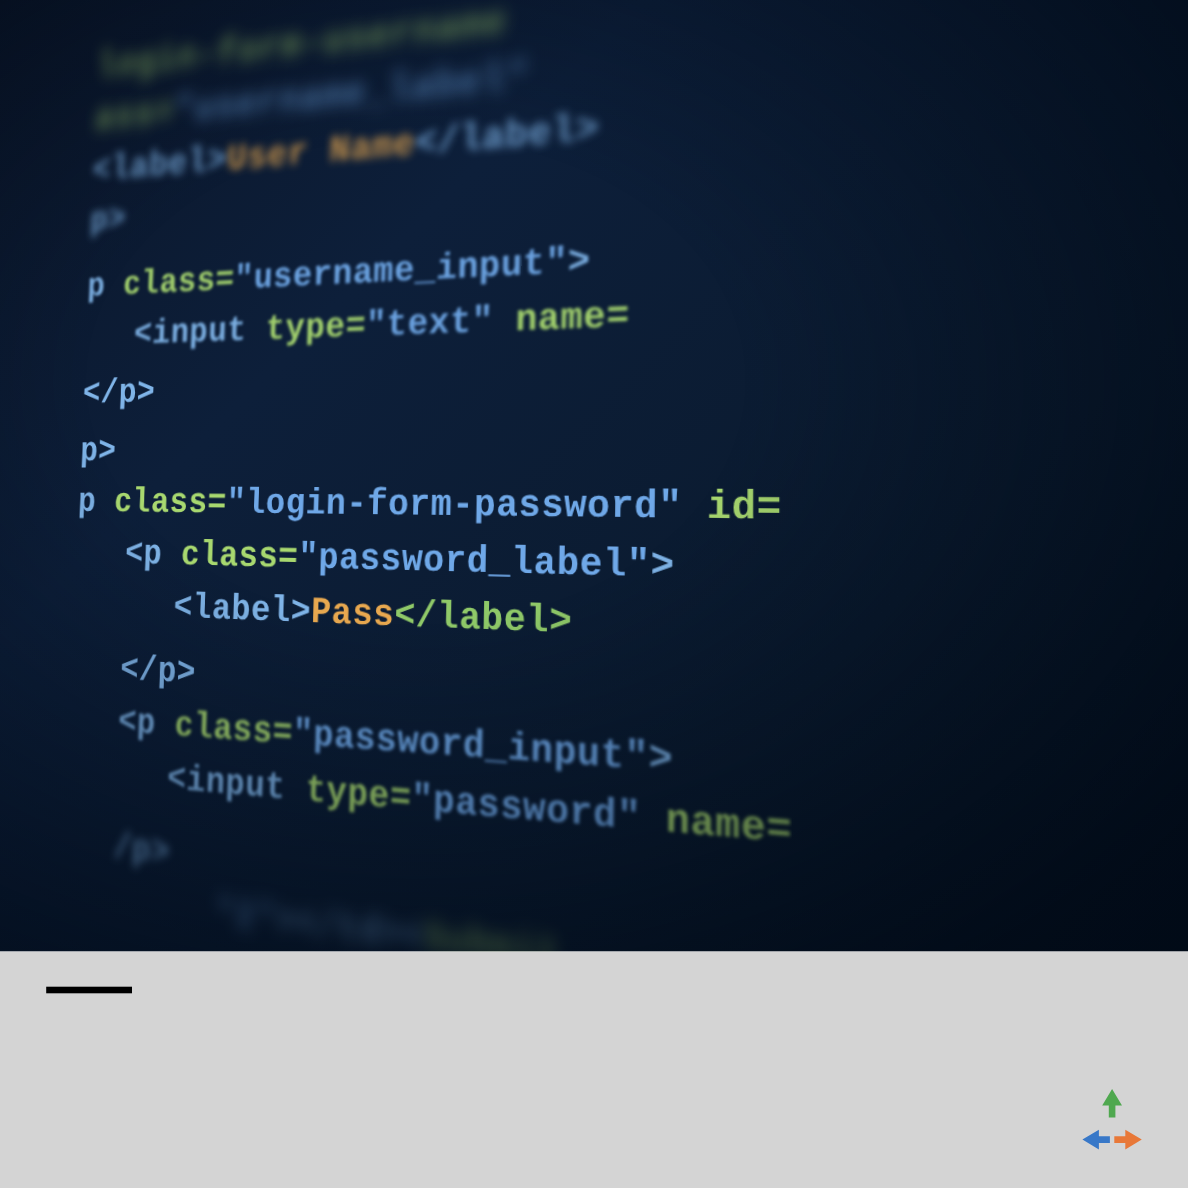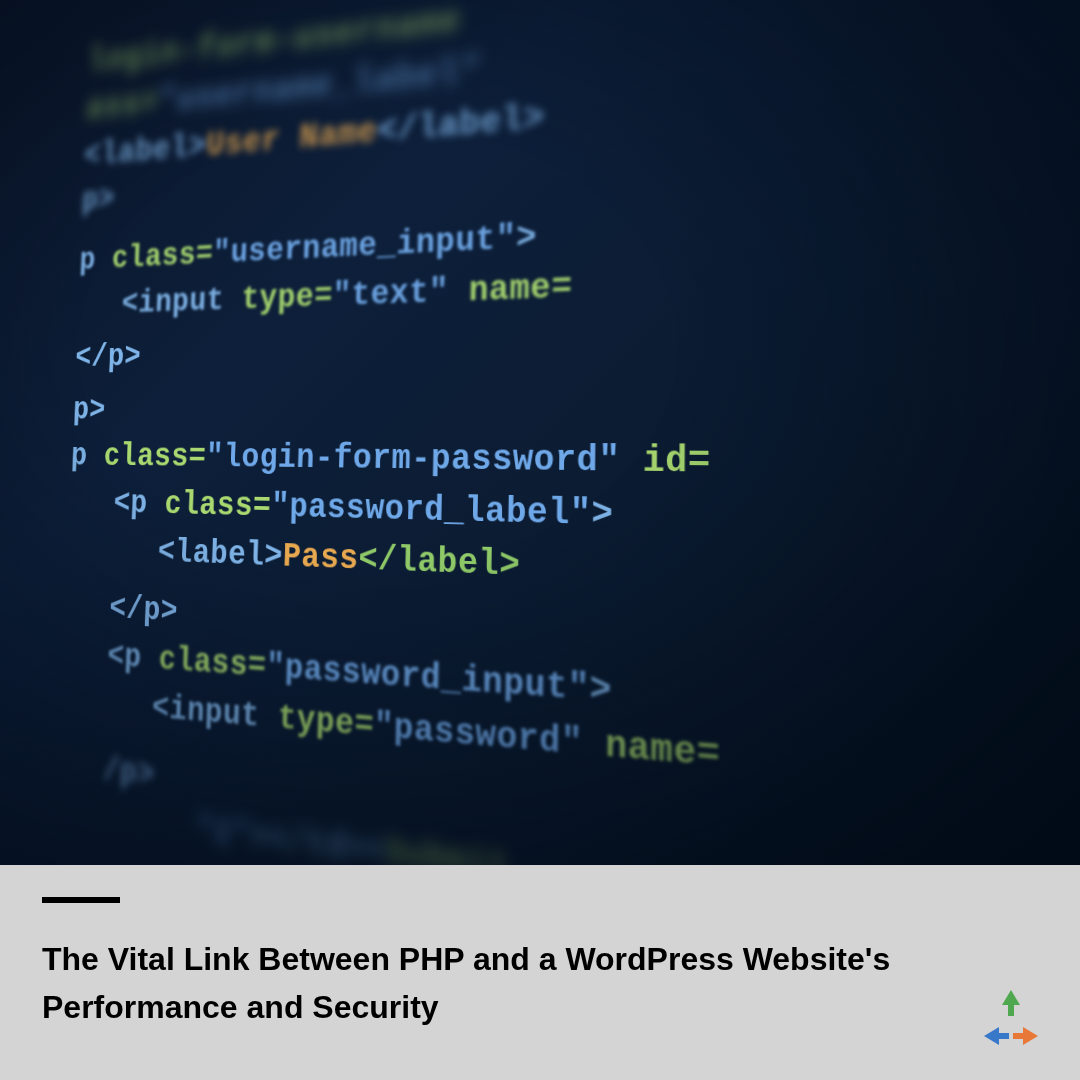--- a/index.html
+++ b/index.html
@@ -130,21 +130,20 @@
     </div>
     <div class="code-line blur-heavy indent-3" style="font-size:36px;">
       <span class="str">"2"</span><span class="tag">&gt;&lt;/td&gt;&lt;</span><span class="attr">Submit</span>
     </div>
   </div>
   <div class="vignette"></div>
 </div>
 
 <div class="caption-area">
   <div class="black-bar"></div>
-  <div class="title">The Vital Link Between PHP and a WordPress Website's Performance and Security</div>
   <div class="logo">
     <svg viewBox="0 0 66 66" width="66" height="66">
       <path d="M33 4 L42 19 L36 19 L36 30 L30 30 L30 19 L24 19 Z" fill="#4fa84f"></path>
       <path d="M6 50 L21 41 L21 47 L31 47 L31 53 L21 53 L21 59 Z" fill="#3878c8"></path>
       <path d="M60 50 L45 59 L45 53 L35 53 L35 47 L45 47 L45 41 Z" fill="#e87838"></path>
     </svg>
   </div>
 </div>
 
 </body></html>

